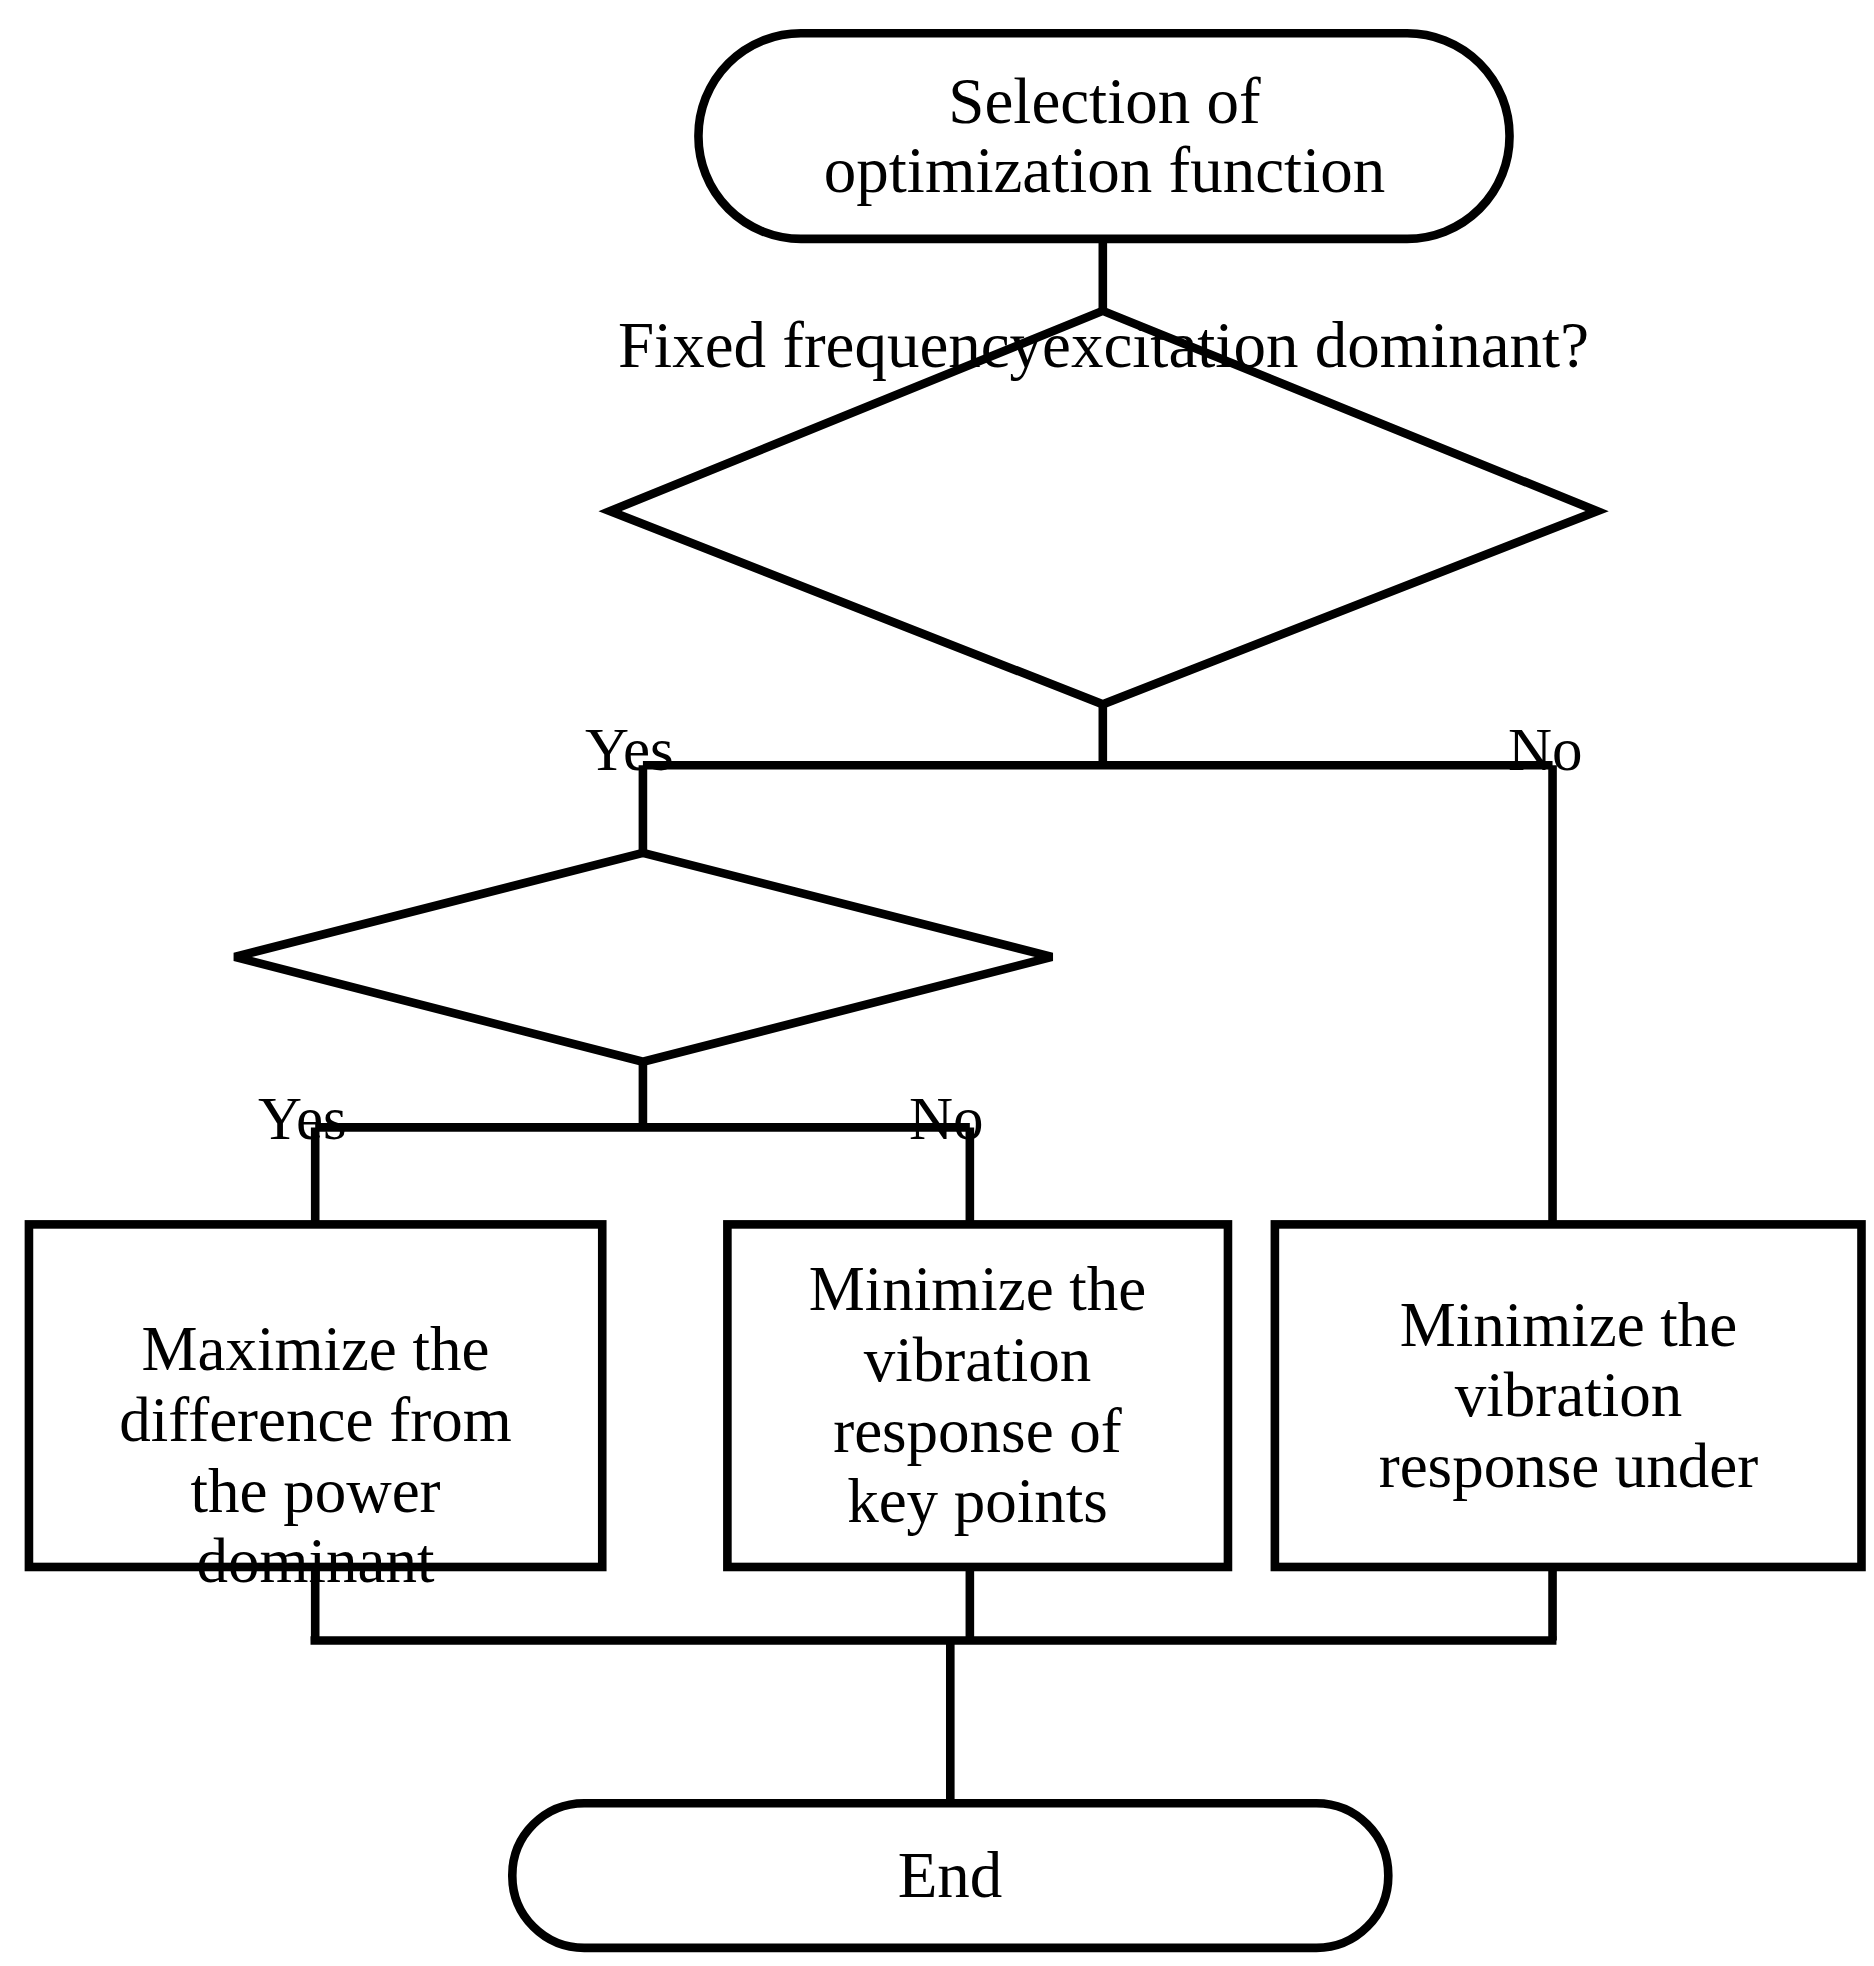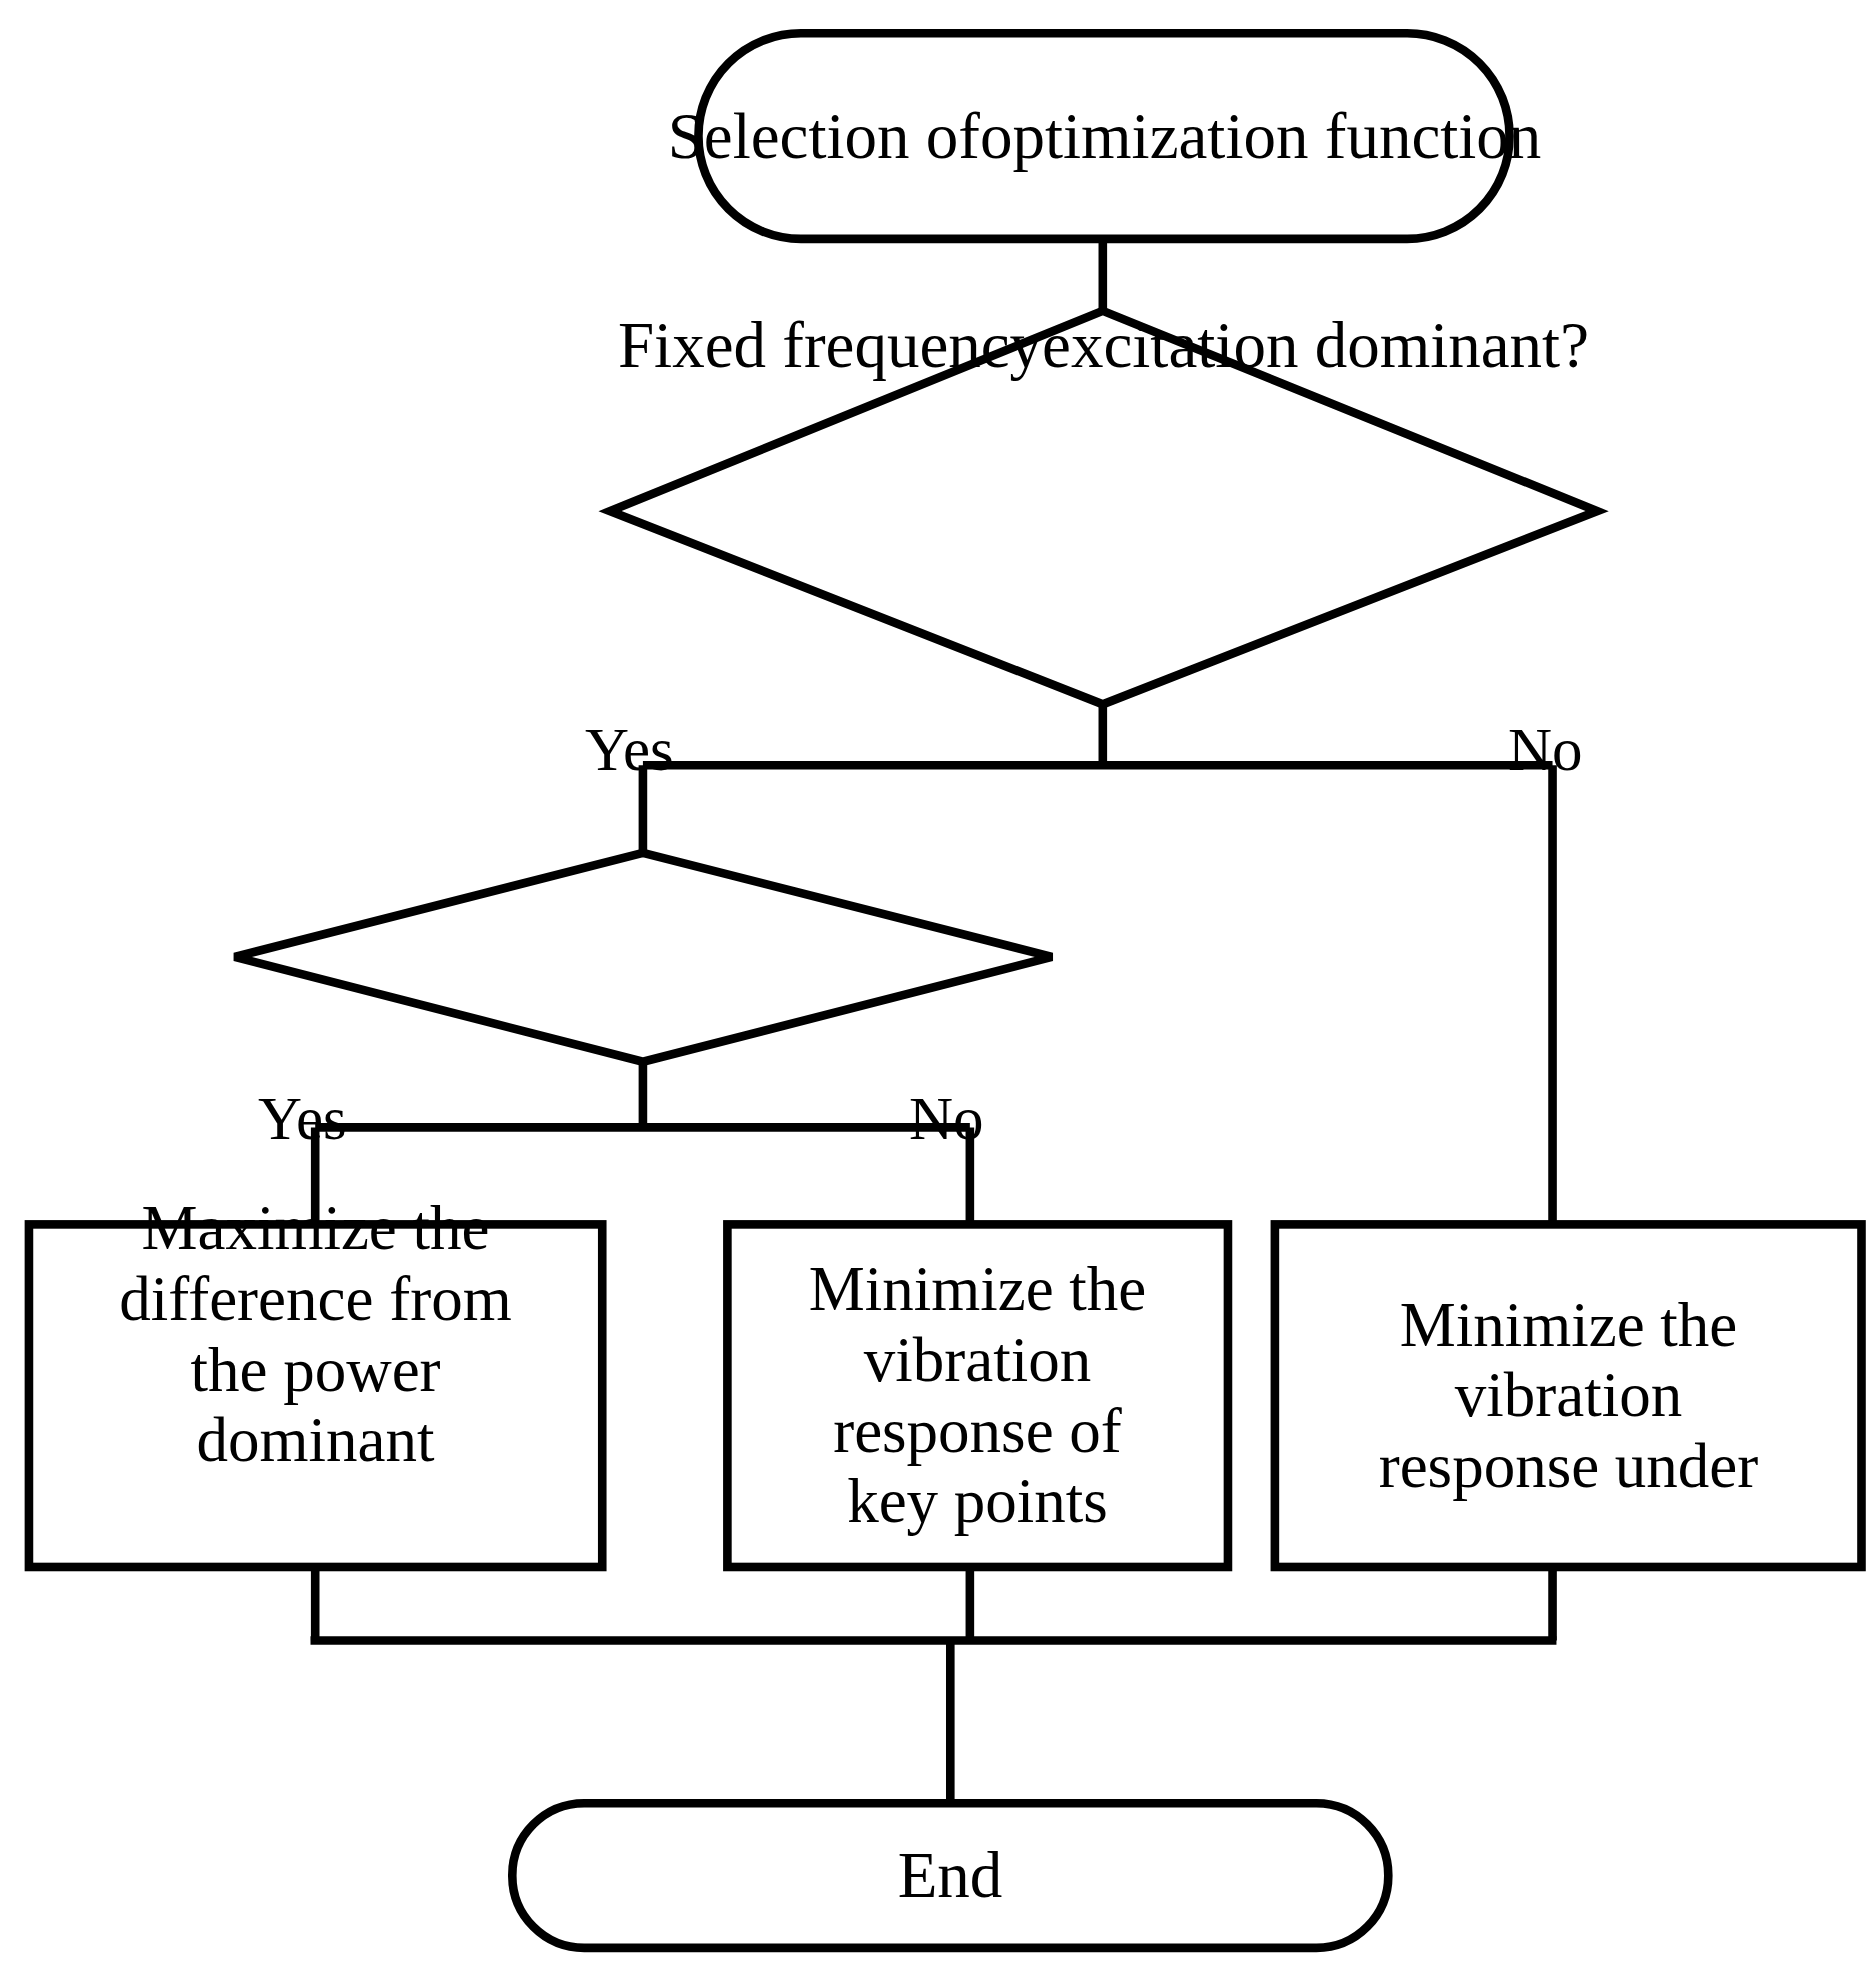--- a/index.html
+++ b/index.html
@@ -44,21 +44,21 @@
     white-space: pre;
     pointer-events: none;
   }
   .t-start {
     font-size: 65px;
     left: 699px;
     top: 33px;
     width: 811px;
     height: 206px;
     display: flex;
-    flex-direction: row;
+    flex-direction: column;
     align-items: center;
     justify-content: center;
   }
   .t-dec1 {
     font-size: 65px;
     left: 610px;
     top: 311px;
     width: 987px;
     height: 393px;
     display: flex;
@@ -76,21 +76,21 @@
     justify-content: center;
   }
   .t-box {
     font-size: 63px;
     display: flex;
     flex-direction: column;
     align-items: center;
     justify-content: center;
     line-height: 1.12;
   }
-  .t-box1 { left: 29px; top: 1163px; width: 573px; height: 343px; }
+  .t-box1 { left: 29px; top: 1284px; width: 573px; height: 343px; }
   .t-box2 { left: 727px; top: 1224px; width: 501px; height: 343px; }
   .t-box3 { left: 1275px; top: 1224px; width: 587px; height: 343px; }
   .t-end {
     font-size: 65px;
     left: 512px;
     top: 1803px;
     width: 876px;
     height: 145px;
     display: flex;
     align-items: center;

